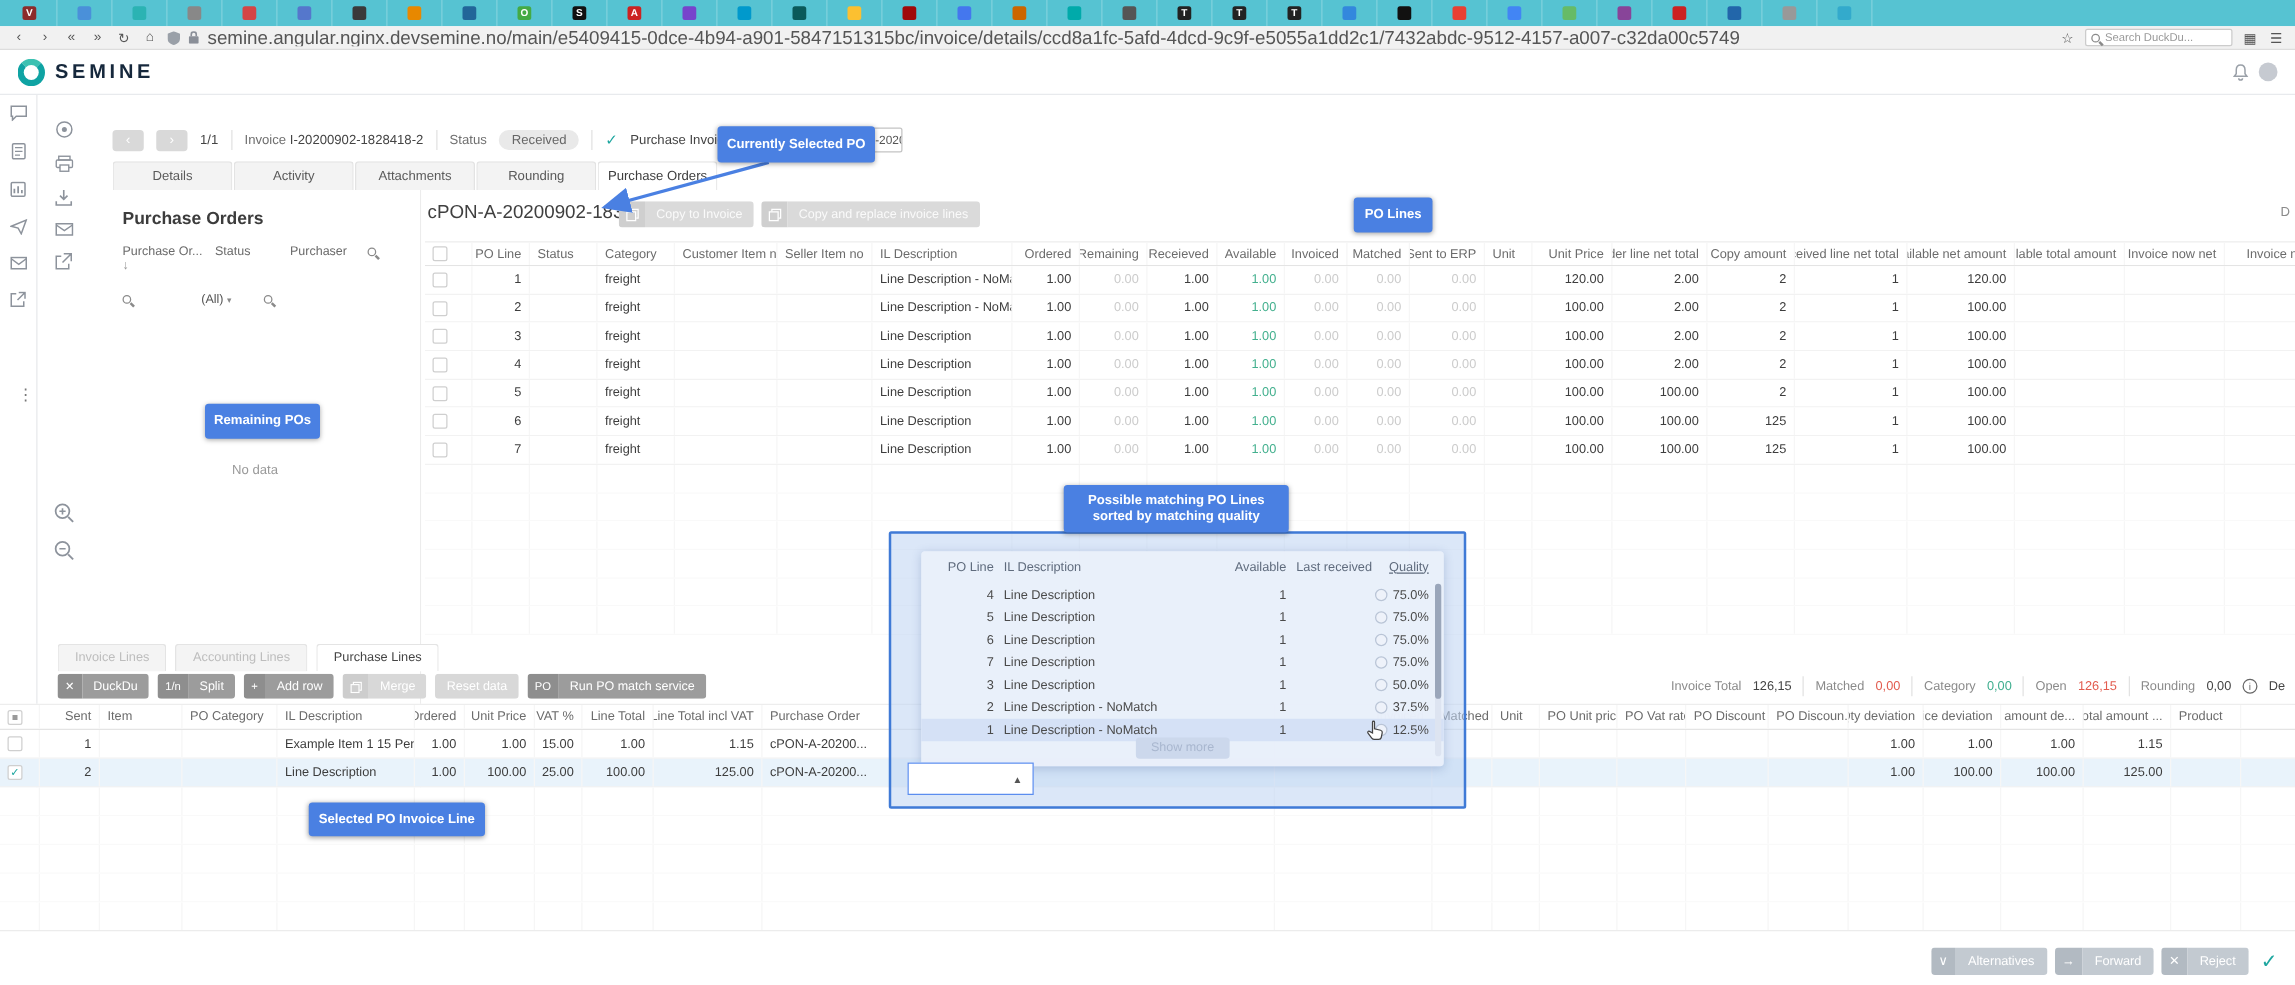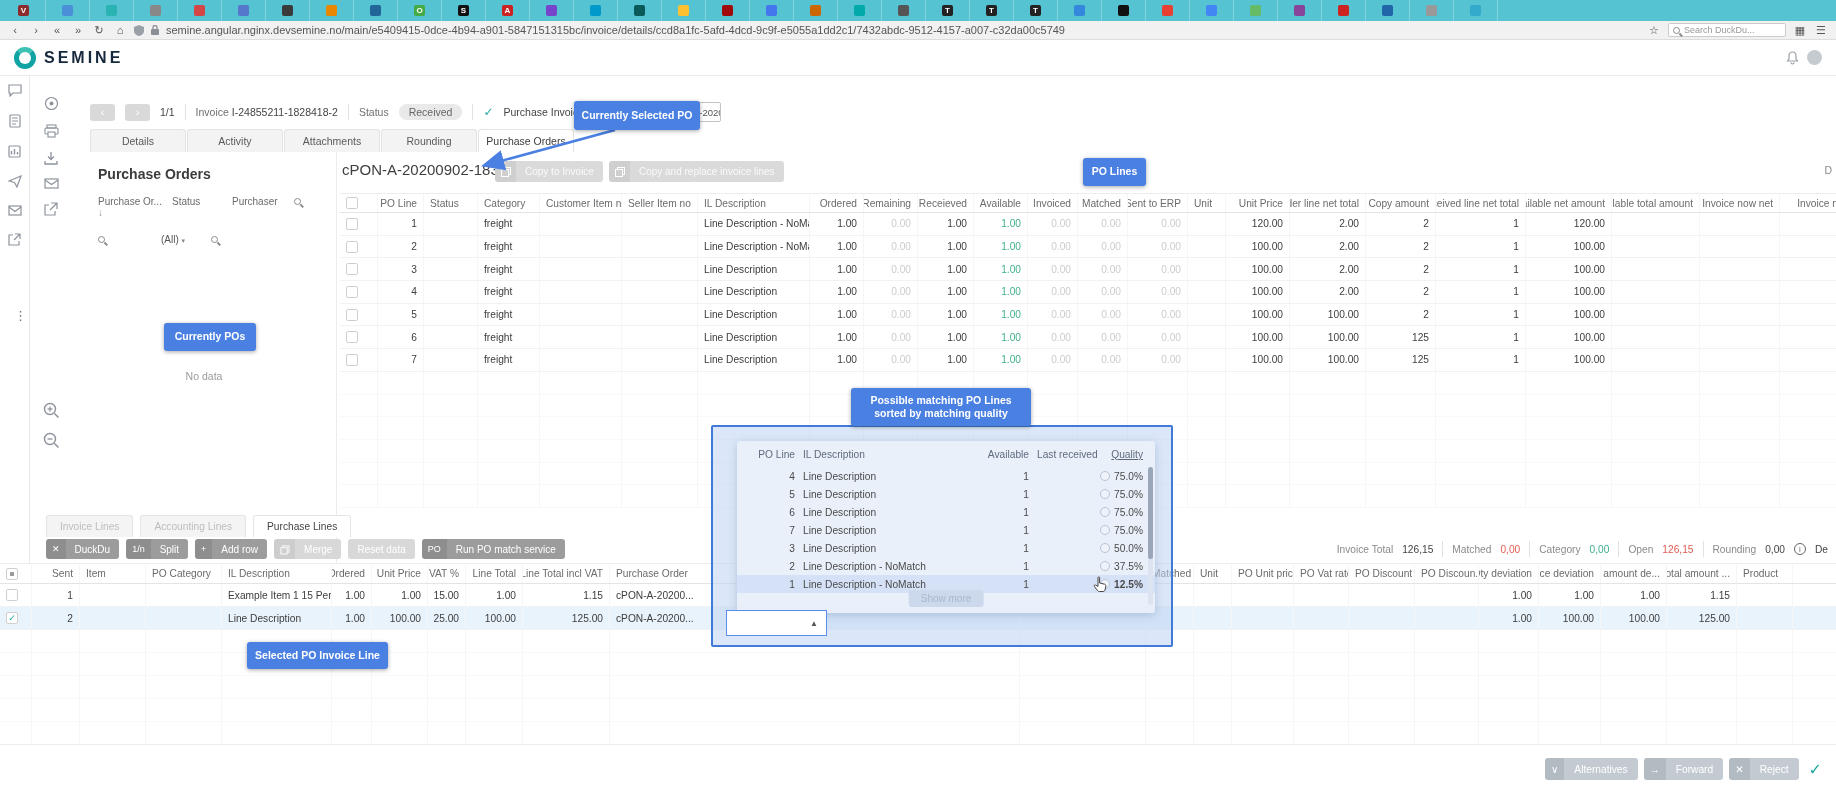--- a/index.html
+++ b/index.html
@@ -4,21 +4,21 @@
 <style>
   *{margin:0;padding:0;box-sizing:border-box}
   html,body{width:1836px;height:788px;overflow:hidden;font-family:"Liberation Sans","DejaVu Sans",sans-serif;background:#fff;font-size:11px;color:#3d3d3d}
   .abs{position:absolute}
   
   #tabstrip{position:absolute;left:0;top:0;width:1836px;height:21px;background:#56c3d2;display:flex;align-items:center;padding-left:2px}
   .btab{width:44px;height:21px;display:flex;align-items:center;justify-content:center;border-right:1px solid rgba(255,255,255,.25)}
   .fav{width:11px;height:11px;border-radius:2px;display:flex;align-items:center;justify-content:center;font-size:8px;font-weight:bold;color:#fff}
   #browser-toolbar{position:absolute;left:0;top:21px;width:1836px;height:19px;background:#f1f1f1;border-bottom:1px solid #ddd;display:flex;align-items:center;gap:7px;padding:0 8px;color:#666}
   .nav-glyph{font-size:11px;color:#555;width:14px;text-align:center}
-  #url-pill{display:flex;align-items:center;gap:5px;flex:1;height:14px;color:#555;font-size:11px;overflow:hidden;white-space:nowrap}
+  #url-pill{display:flex;align-items:center;gap:5px;flex:1;height:14px;color:#555;font-size:15px;overflow:hidden;white-space:nowrap}
   #search-box{width:118px;height:14px;background:#fff;border:1px solid #ccc;border-radius:2px;display:flex;align-items:center;gap:4px;padding:0 4px;color:#999;font-size:9px}
   .mag{width:7px;height:7px;border:1.4px solid #8a8a8a;border-radius:50%;position:relative;flex:none}
   .mag::after{content:"";position:absolute;width:4px;height:1.5px;background:#8a8a8a;left:5px;top:6px;transform:rotate(45deg)}
   
   #app-header{position:absolute;left:0;top:40px;width:1836px;height:36px;background:#fff;border-bottom:1px solid #e8eaed;display:flex;align-items:center;padding:0 14px}
   #logo-ring{width:22px;height:22px;border-radius:50%;border:5px solid #0fa3a3;border-top-color:#3cc1b2;margin-right:8px}
   #brand{font-size:16px;font-weight:bold;letter-spacing:3px;color:#16283c}
   #hdr-icons{margin-left:auto;display:flex;align-items:center;gap:8px;color:#8a8f98}
   .avatar{width:15px;height:15px;border-radius:50%;background:#c6cad1}
   
@@ -351,21 +351,21 @@
       </svg>
     </span>
 </div>
 <div id="panel-scrollbar"></div>
 
 <div id="nav-row">
   <span class="nav-btn">‹</span>
   <span class="nav-btn">›</span>
   <span class="val">1/1</span>
   <span class="vsep"></span>
-  <span class="val"><span class="lbl">Invoice</span>&nbsp;<span>I-24855211-1828418-2</span></span>
+  <span class="val"><span class="lbl">Invoice</span>&nbsp;<span>I-20200902-1828418-2</span></span>
   <span class="vsep"></span>
   <span class="lbl">Status</span>
   <span class="pill">Received</span>
   <span class="vsep"></span>
   <span class="teal-check">✓</span>
   <span class="val">Purchase Invoice</span>
   <span class="lbl">PO Number</span>
   <span id="po-input">cPON-A-2020(</span>
 </div>
 
@@ -1107,21 +1107,21 @@
           <span style="width: 86px; flex: 0 0 auto; text-align: right; padding: 0px 4px; display: flex; justify-content: flex-end; align-items: center; margin-left: -42px;">
             <span class="radio"></span>
             <span>37.5%</span>
           </span>
         </div>
         <div class="pp-row hl">
           <span style="width: 62px; flex: 0 0 auto; text-align: right; padding: 0px 4px; display: flex; justify-content: flex-end; align-items: center;">1</span>
           <span style="width: 178px; flex: 0 0 auto; text-align: left; padding: 0px 4px; display: flex; justify-content: flex-start; align-items: center;">Line Description - NoMatch</span>
           <span style="width: 56px; flex: 0 0 auto; text-align: right; padding: 0px 4px; display: flex; justify-content: flex-end; align-items: center;">1</span>
           <span style="width: 70px; flex: 0 0 auto; text-align: left; padding: 0px 4px; display: flex; justify-content: flex-start; align-items: center;"></span>
-          <span style="width: 86px; flex: 0 0 auto; text-align: right; padding: 0px 4px; display: flex; justify-content: flex-end; align-items: center; margin-left: -42px; font-weight: bold;">
+          <span style="width: 86px; flex: 0 0 auto; text-align: right; padding: 0px 4px; display: flex; justify-content: flex-end; align-items: center; margin-left: -42px;">
             <span class="radio"></span>
             <span>12.5%</span>
           </span>
         </div>
       </div>
     <div id="show-more">Show more</div>
     <div id="pp-scroll">
         <div id="pp-thumb"></div>
       </div>
   </div>
@@ -1136,21 +1136,21 @@
 <svg class="abs" style="left:460px;top:118px;z-index:69" width="260" height="60">
   <defs>
       <marker id="ah" markerWidth="9" markerHeight="8" refX="7" refY="4" orient="auto">
         <path d="M0 0 L9 4 L0 8 Z" fill="#4a80e2"></path>
       </marker>
     </defs>
   <line x1="155" y1="12" x2="26" y2="47" stroke="#4a80e2" stroke-width="2.6" marker-end="url(#ah)"></line>
 </svg>
 <div class="callout" style="left:574px;top:101px;width:126px;height:29px">Currently Selected PO</div>
 <div class="callout" style="left:1083px;top:158px;width:63px;height:28px">PO Lines</div>
-<div class="callout" style="left:164px;top:323px;width:92px;height:28px">Currently POs</div>
+<div class="callout" style="left:164px;top:323px;width:92px;height:28px">Remaining POs</div>
 <div class="callout" style="left:851px;top:388px;width:180px;height:38px">
     <span>Possible matching PO Lines</span>
     <span>sorted by matching quality</span>
   </div>
 <div class="callout" style="left:247px;top:642px;width:141px;height:27px">Selected PO Invoice Line</div>
 
 <div id="footer">
   <div id="footer-btns">
     <span class="fbtn">
         <span class="ic">∨</span>

